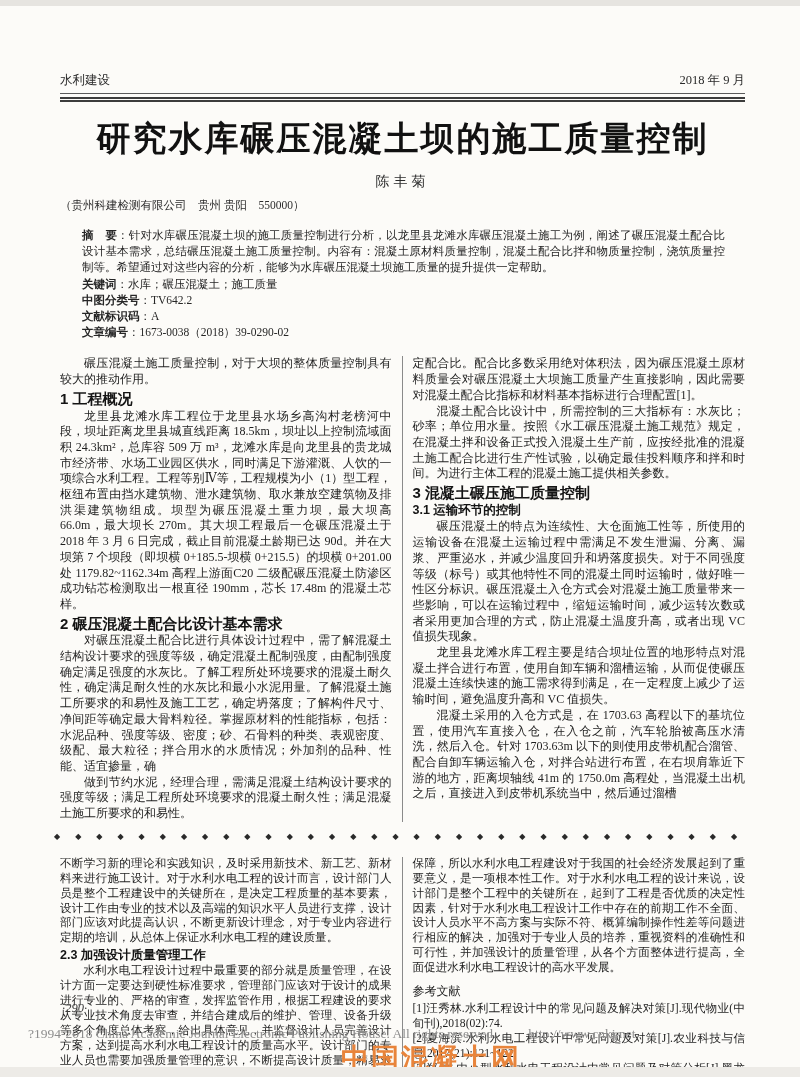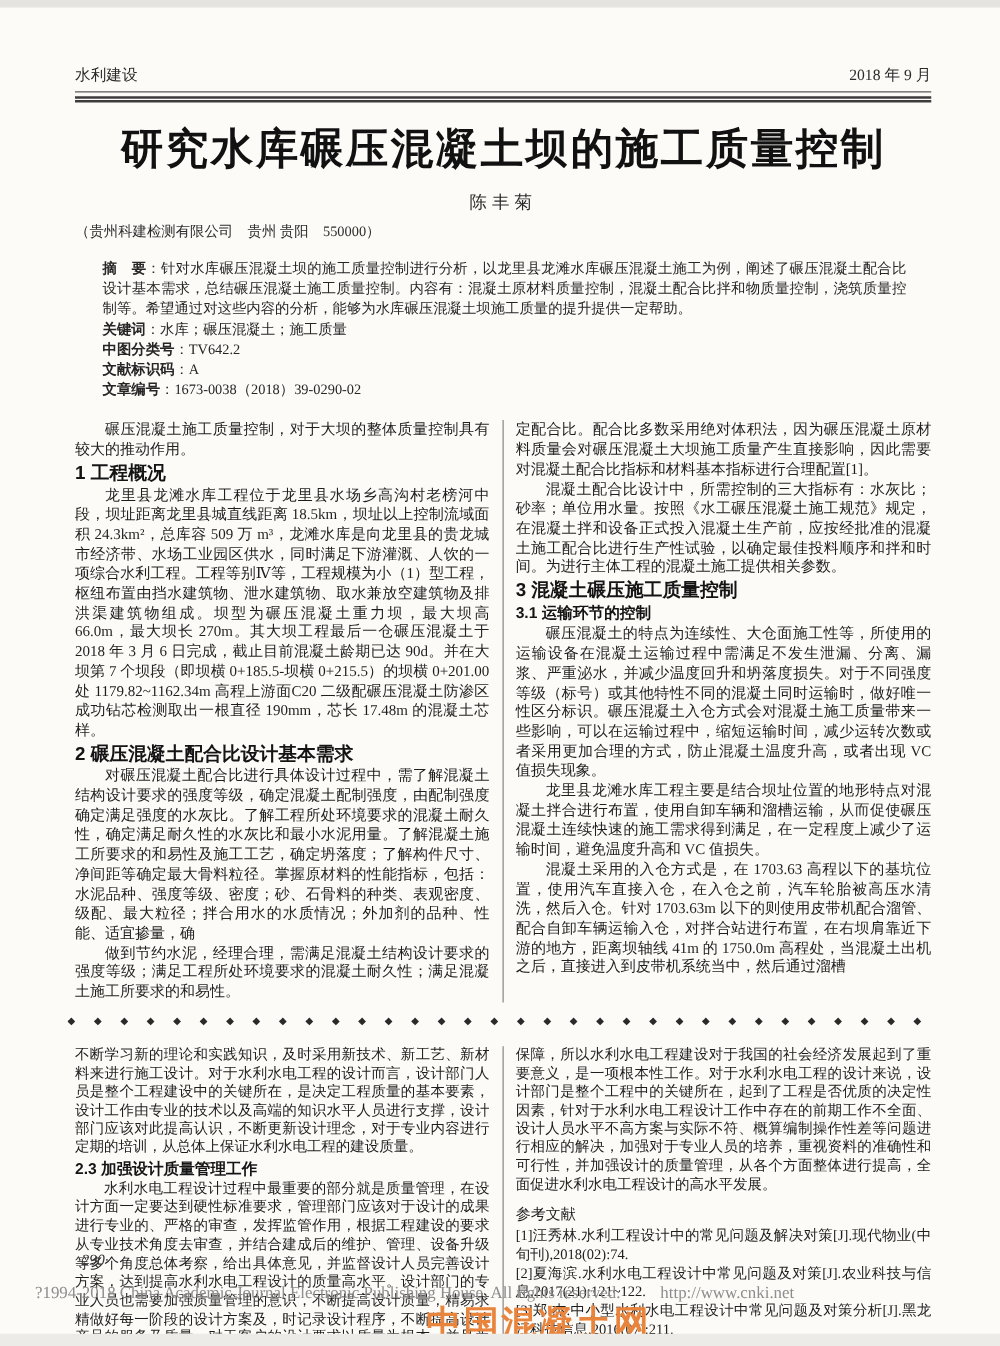--- a/index.html
+++ b/index.html
@@ -4,21 +4,21 @@
 <style>
   html,body{margin:0;padding:0;}
   body{background:#e9e7e3;font-family:"Liberation Serif","DejaVu Serif",serif;color:#1e1e1e;}
   .page{position:relative;width:800px;height:1077px;margin:0 auto;background:#fcfbf8;
         box-sizing:border-box;padding:0 55px 0 60px;overflow:hidden;}
   .page::before{content:"";position:absolute;left:0;top:0;width:100%;height:6px;background:#e6e4e0;}
   .page::after{content:"";position:absolute;left:0;bottom:0;width:100%;height:10px;background:#edebe7;}
 
   
   .journal-header{display:flex;justify-content:space-between;align-items:flex-end;
-        padding-top:52px;font-size:12.5px;color:#2a2a2a;}
+        padding-top:72px;font-size:12.5px;color:#2a2a2a;}
   .rule-thin{border-top:1px solid #5a5a5a;margin-top:4px;}
   .rule-thick{margin-top:3px;border-top:2px solid #3c3c3c;border-bottom:2px solid #3c3c3c;height:1px;}
 
   
   .title{margin:14px 0 0;text-align:center;font-size:34px;font-weight:bold;
         letter-spacing:2px;color:#111;font-family:"Liberation Serif","DejaVu Serif",serif;}
   .author{margin-top:11px;text-align:center;font-size:14px;letter-spacing:4px;color:#2a2a2a;}
   .affiliation{margin-top:7px;font-size:11.5px;color:#2c2c2c;}
 
   

